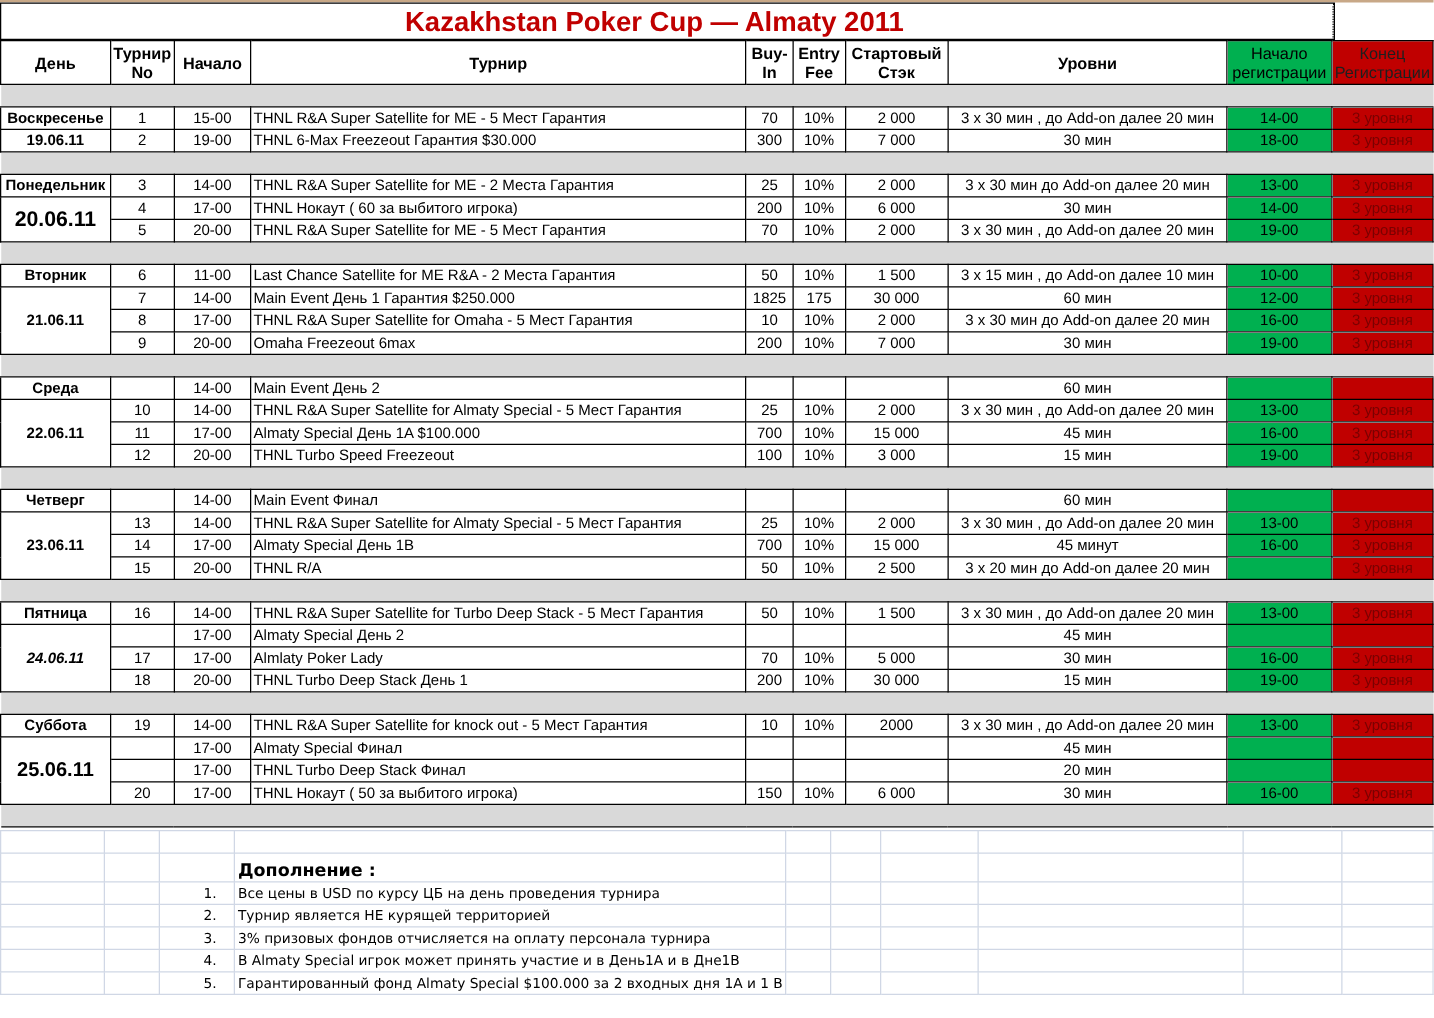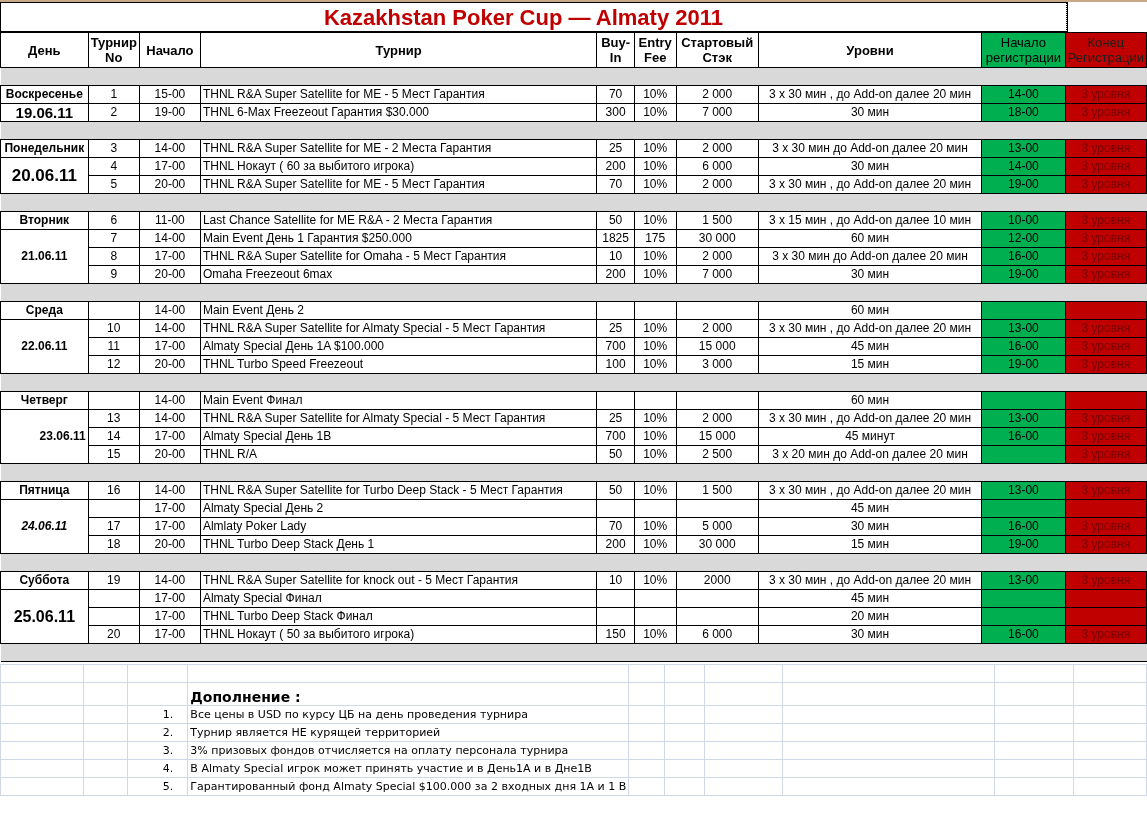--- a/index.html
+++ b/index.html
@@ -84,21 +84,21 @@
           <td class="c">15-00</td>
           <td class="l">THNL R&amp;A Super Satellite for ME - 5  Мест  Гарантия</td>
           <td class="c">70</td>
           <td class="c">10%</td>
           <td class="c">2 000</td>
           <td class="c">3 x 30 мин , до Add-on далее 20 мин</td>
           <td class="g">14-00</td>
           <td class="r">3 уровня</td>
         </tr>
         <tr>
-          <td class="day" rowspan="1" style="font-size: 15px;">19.06.11</td>
+          <td class="day" rowspan="1" style="font-size: 12px;">19.06.11</td>
           <td class="c">2</td>
           <td class="c">19-00</td>
           <td class="l">THNL 6-Max Freezeout Гарантия $30.000</td>
           <td class="c">300</td>
           <td class="c">10%</td>
           <td class="c">7 000</td>
           <td class="c">30 мин</td>
           <td class="g">18-00</td>
           <td class="r">3 уровня</td>
         </tr>
@@ -247,21 +247,21 @@
           <td class="c">14-00</td>
           <td class="l">Main Event Финал</td>
           <td class="c"></td>
           <td class="c"></td>
           <td class="c"></td>
           <td class="c">60 мин</td>
           <td class="g"></td>
           <td class="r"></td>
         </tr>
         <tr>
-          <td class="day" rowspan="3" style="font-size: 12px; text-align: right;">23.06.11</td>
+          <td class="day" rowspan="3" style="font-size: 12px;">23.06.11</td>
           <td class="c">13</td>
           <td class="c">14-00</td>
           <td class="l">THNL R&amp;A Super Satellite for Almaty Special  - 5  Мест  Гарантия</td>
           <td class="c">25</td>
           <td class="c">10%</td>
           <td class="c">2 000</td>
           <td class="c">3 x 30 мин , до Add-on далее 20 мин</td>
           <td class="g">13-00</td>
           <td class="r">3 уровня</td>
         </tr>

